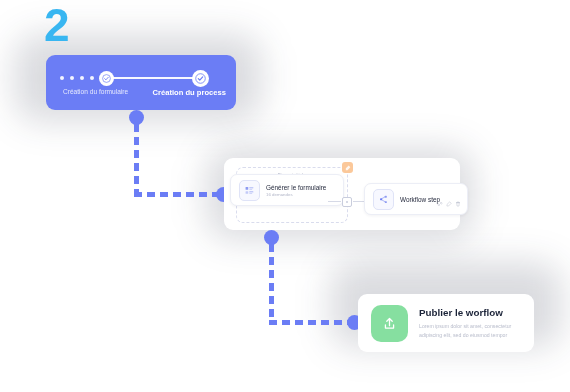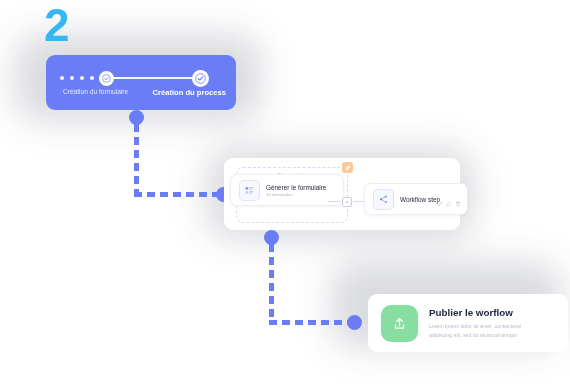--- a/index.html
+++ b/index.html
@@ -225,22 +225,22 @@
   .edge-node i {
     width: 2px; height: 2px;
     background: #c9cddd;
     border-radius: 50%;
     display: block;
   }
 
   
   .card-publish {
     position: absolute;
-    left: 368px; top: 294px;
-    width: 200px; height: 58px;
+    left: 358px; top: 294px;
+    width: 176px; height: 58px;
     background: #ffffff;
     border-radius: 9px;
     z-index: 5;
     display: flex;
     align-items: center;
     gap: 11px;
     padding: 0 13px;
     box-sizing: border-box;
   }
   .publish-icon {

